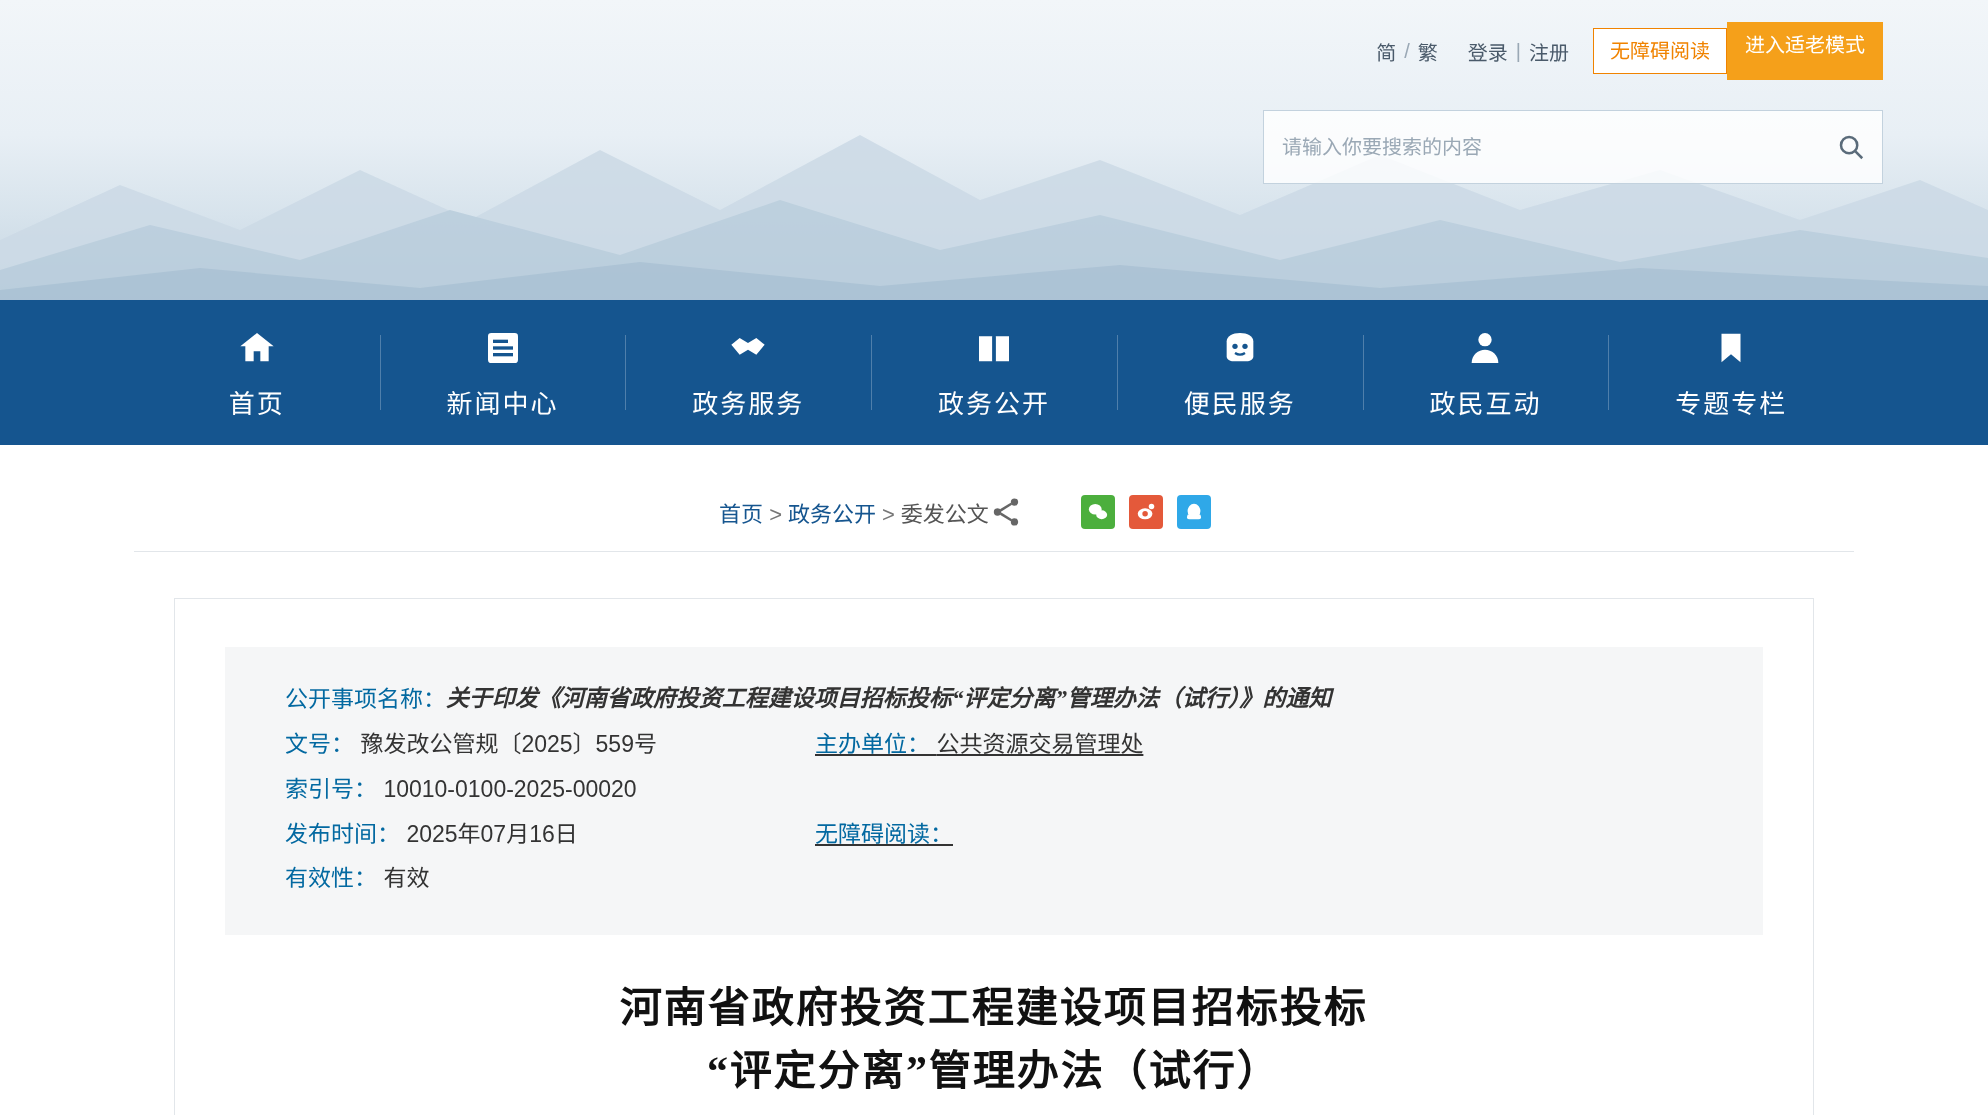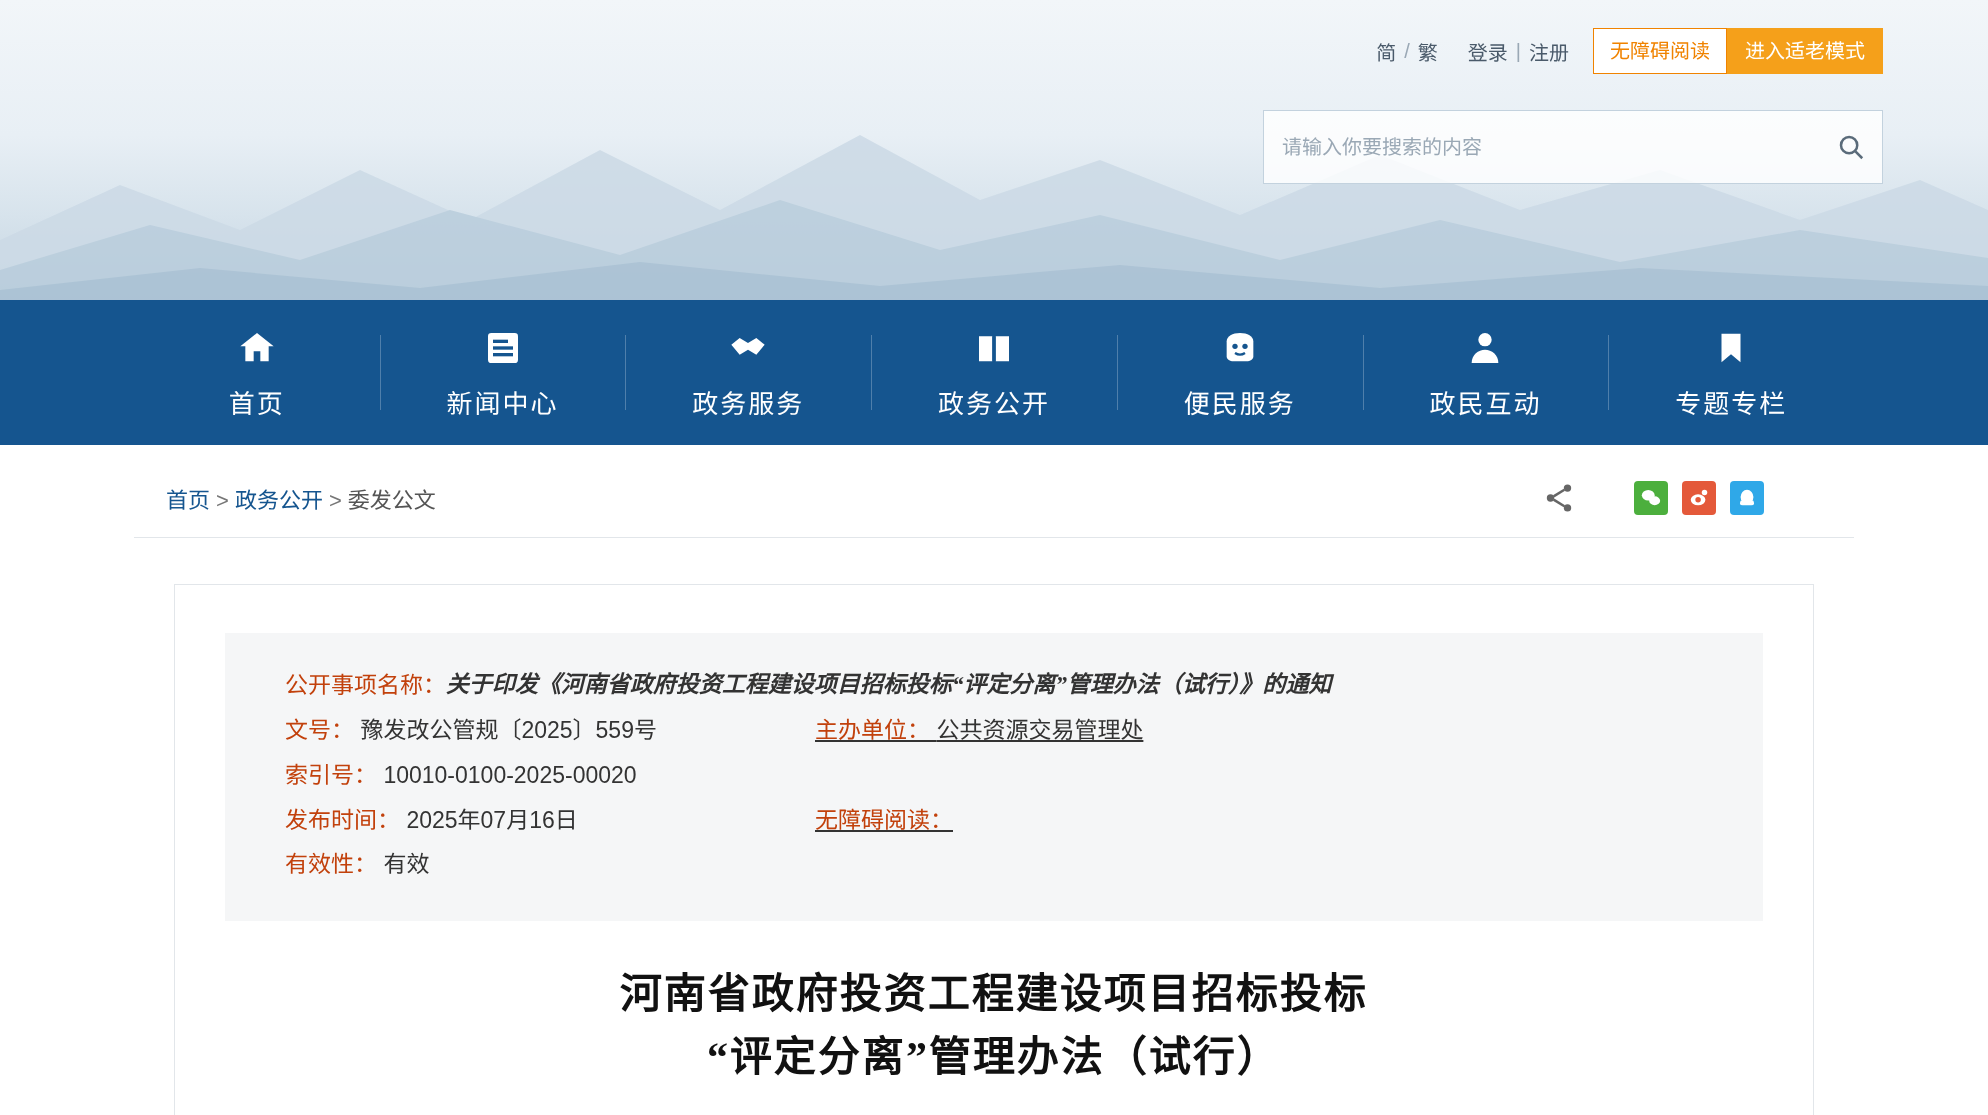--- a/index.html
+++ b/index.html
@@ -71,21 +71,21 @@
     line-height: 44px;
     padding: 0 16px;
     border: 1px solid #f08300;
     color: #f08300;
     background: #fff;
     font-size: 20px;
     white-space: nowrap;
     cursor: pointer;
   }
   .btn-elder {
-    height: 46px;
+    height: 58px;
     line-height: 46px;
     padding: 0 18px;
     background: #f5a01a;
     color: #ffffff;
     font-size: 20px;
     white-space: nowrap;
     cursor: pointer;
   }
 
   .search-wrap {
@@ -152,25 +152,25 @@
   .nav-label {
     margin-top: 12px;
     font-size: 26px;
     letter-spacing: 2px;
     white-space: nowrap;
   }
 
   
   .crumb-area {
     width: 1720px;
-    margin: 0 auto;
+    margin: 14px auto;
     padding-top: 36px;
     display: flex;
     align-items: center;
-    justify-content: space-between;
+    justify-content: center;
     border-bottom: 1px solid #e2e6ea;
     padding-bottom: 22px;
   }
   .crumb {
     font-size: 22px;
     color: #555;
     padding-left: 32px;
     white-space: nowrap;
   }
   .crumb a { color: #15558f; text-decoration: none; cursor: pointer; }
@@ -204,21 +204,21 @@
   .meta-box {
     background: #f5f6f7;
     padding: 30px 60px 34px;
     font-size: 23px;
     color: #333;
     line-height: 1.95;
   }
   .meta-row { display: flex; }
   .meta-col { width: 530px; }
   .meta-col.wide { width: auto; flex: 1; text-decoration: underline; }
-  .meta-label { color: #c2410c; }
+  .meta-label { color: #0369a1; }
   .meta-value { color: #333; }
   .meta-title-value {
     font-style: italic;
     font-weight: bold;
     font-family: "Liberation Serif", "DejaVu Serif", serif;
   }
 
   .doc-title {
     margin: 42px auto 0;
     text-align: center;

